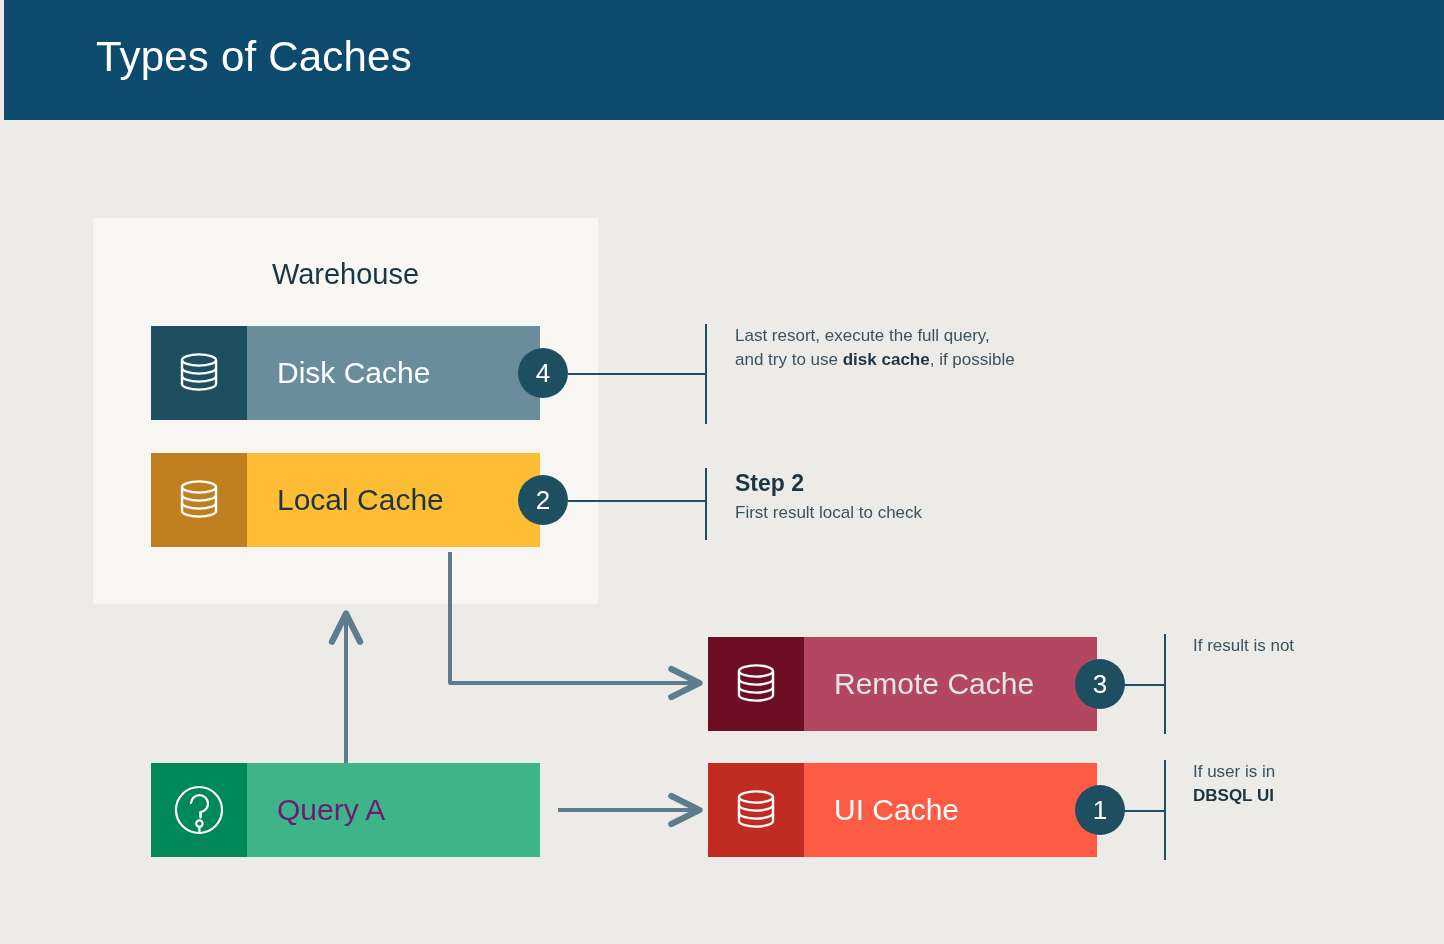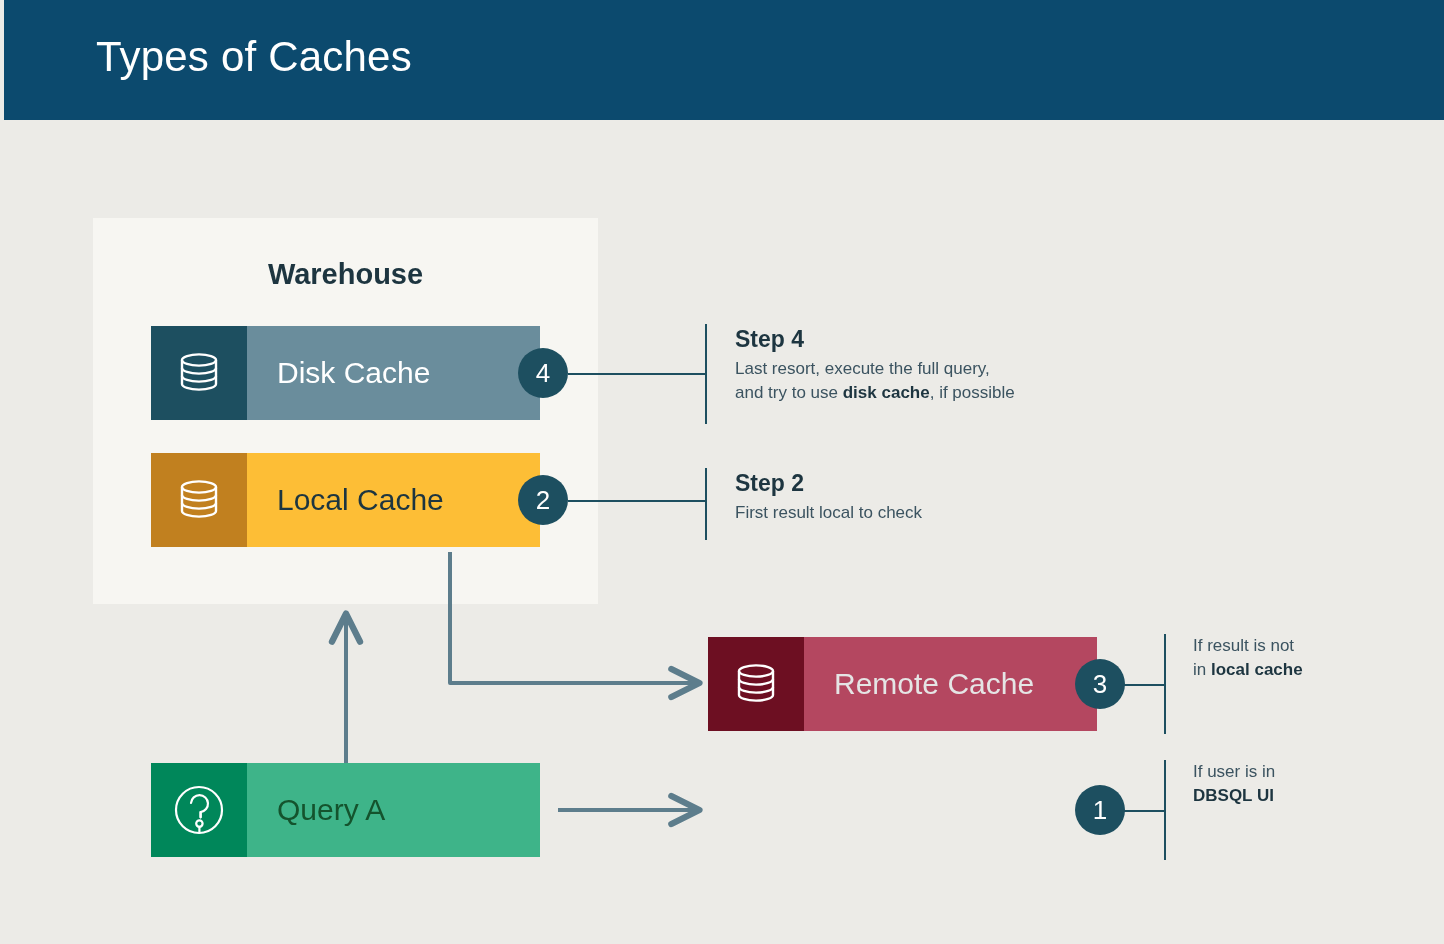--- a/index.html
+++ b/index.html
@@ -24,21 +24,21 @@
 
   
   .warehouse-panel {
     position:absolute; left:93px; top:218px;
     width:505px; height:386px;
     background:#f7f6f2;
   }
   .warehouse-label {
     position:absolute; left:0; top:40px; width:505px;
     text-align:center;
-    font-size:29px; color:#1d3540; font-weight:700;
+    font-size:29px; color:#1d3540; font-weight:400;
   }
 
   
   .bar {
     position:absolute; height:94px;
     display:flex; align-items:stretch;
   }
   .bar-icon {
     width:96px; flex:0 0 96px;
     display:flex; align-items:center; justify-content:center;
@@ -63,21 +63,21 @@
   .bar-remote { left:708px; top:637px; width:389px; }
   .bar-remote .bar-icon { background:#6d0f22; }
   .bar-remote .bar-body { background:#b44760; color:#e5e5e5; }
 
   .bar-ui     { left:708px; top:763px; width:389px; }
   .bar-ui     .bar-icon { background:#c22b22; }
   .bar-ui     .bar-body { background:#fc5b44; color:#ffffff; }
 
   .bar-query  { left:151px; top:763px; width:389px; }
   .bar-query  .bar-icon { background:#00875a; }
-  .bar-query  .bar-body { background:#3eb489; color:#14532d; }
+  .bar-query  .bar-body { background:#3eb489; color:#701a75; }
 
   
   .badge {
     position:absolute; width:50px; height:50px; border-radius:50%;
     background:#1d4f60; color:#ffffff;
     display:flex; align-items:center; justify-content:center;
     font-size:26px; font-weight:400;
   }
   .badge-4 { left:518px; top:348px; }
   .badge-2 { left:518px; top:475px; }
@@ -186,57 +186,68 @@
           <path d="M9,13 v8 a17,5.6 0 0 0 34,0 v-8"></path>
           <path d="M9,21 v8 a17,5.6 0 0 0 34,0 v-8"></path>
           <path d="M9,29 v8 a17,5.6 0 0 0 34,0 v-8"></path>
         </g>
       </svg>
     </div>
     <div class="bar-body">Remote Cache</div>
   </div>
   <div class="badge badge-3">3</div>
 
+  <div class="bar bar-ui">
+    <div class="bar-icon">
+      <svg width="52" height="52" viewBox="0 0 52 52" xmlns="http://www.w3.org/2000/svg">
+        <g fill="none" stroke="#ffffff" stroke-width="2.4">
+          <ellipse cx="26" cy="13" rx="17" ry="5.6"></ellipse>
+          <path d="M9,13 v8 a17,5.6 0 0 0 34,0 v-8"></path>
+          <path d="M9,21 v8 a17,5.6 0 0 0 34,0 v-8"></path>
+          <path d="M9,29 v8 a17,5.6 0 0 0 34,0 v-8"></path>
+        </g>
+      </svg>
+    </div>
+    <div class="bar-body">UI Cache</div>
+  </div>
   <div class="badge badge-1">1</div>
 
   <div class="bar bar-query">
     <div class="bar-icon">
       <svg width="56" height="56" viewBox="0 0 56 56" xmlns="http://www.w3.org/2000/svg">
         <g fill="none" stroke="#ffffff" stroke-width="2.2" stroke-linejoin="round" stroke-linecap="round">
           <circle cx="28" cy="28" r="23"></circle>
           <path d="M20,21 a8.5,8.5 0 1 1 9.6,9.1 v5.2"></path>
           <path d="M29.6,35.3 v-5.2"></path>
           <circle cx="28.4" cy="41.6" r="3.2"></circle>
           <path d="M28.4,44.8 v5.6"></path>
         </g>
       </svg>
     </div>
     <div class="bar-body">Query A</div>
   </div>
 
   <div class="step-tick tick4"></div>
   <div class="step-connector conn4"></div>
   <div class="step-block step4">
-    <div class="step-title">Step 4</div>
     <div class="step-desc">Last resort, execute the full query,</div>
     <div class="step-desc"><span>and try to use </span><b>disk cache</b><span>, if possible</span></div>
   </div>
 
   <div class="step-tick tick2"></div>
   <div class="step-connector conn2"></div>
   <div class="step-block step2">
     <div class="step-title">Step 2</div>
     <div class="step-desc">First result local to check</div>
   </div>
 
   <div class="step-tick tick3"></div>
   <div class="step-connector conn3"></div>
   <div class="step-block step3">
     <div class="step-desc">If result is not</div>
-    <div class="step-desc"><span>in </span><b>local cache</b></div>
   </div>
 
   <div class="step-tick tick1"></div>
   <div class="step-connector conn1"></div>
   <div class="step-block step1">
     <div class="step-desc">If user is in</div>
     <div class="step-desc"><b>DBSQL UI</b></div>
   </div>
 
 </div>

